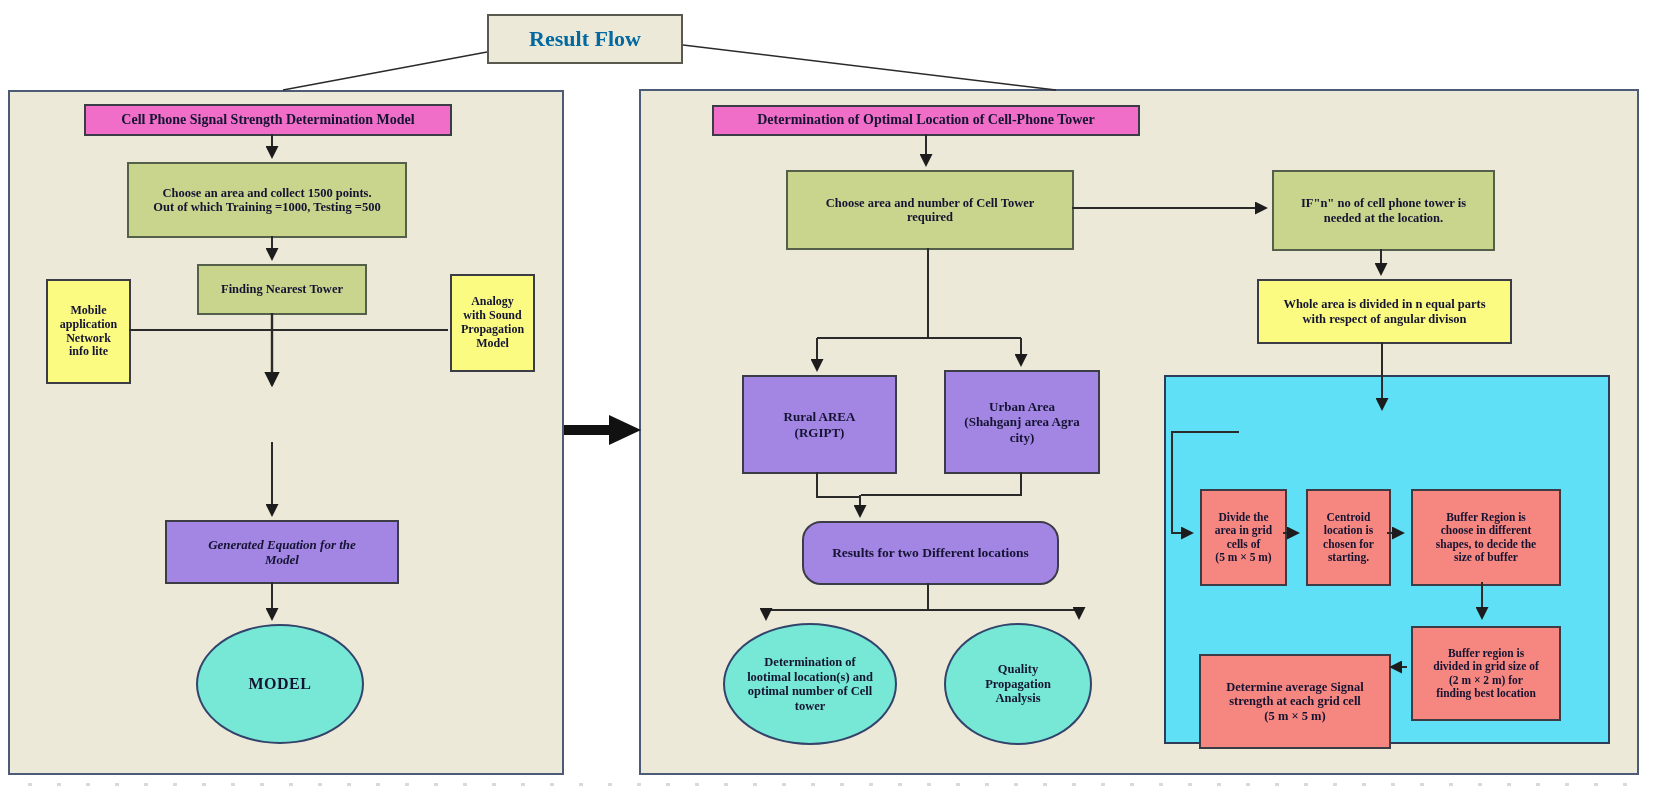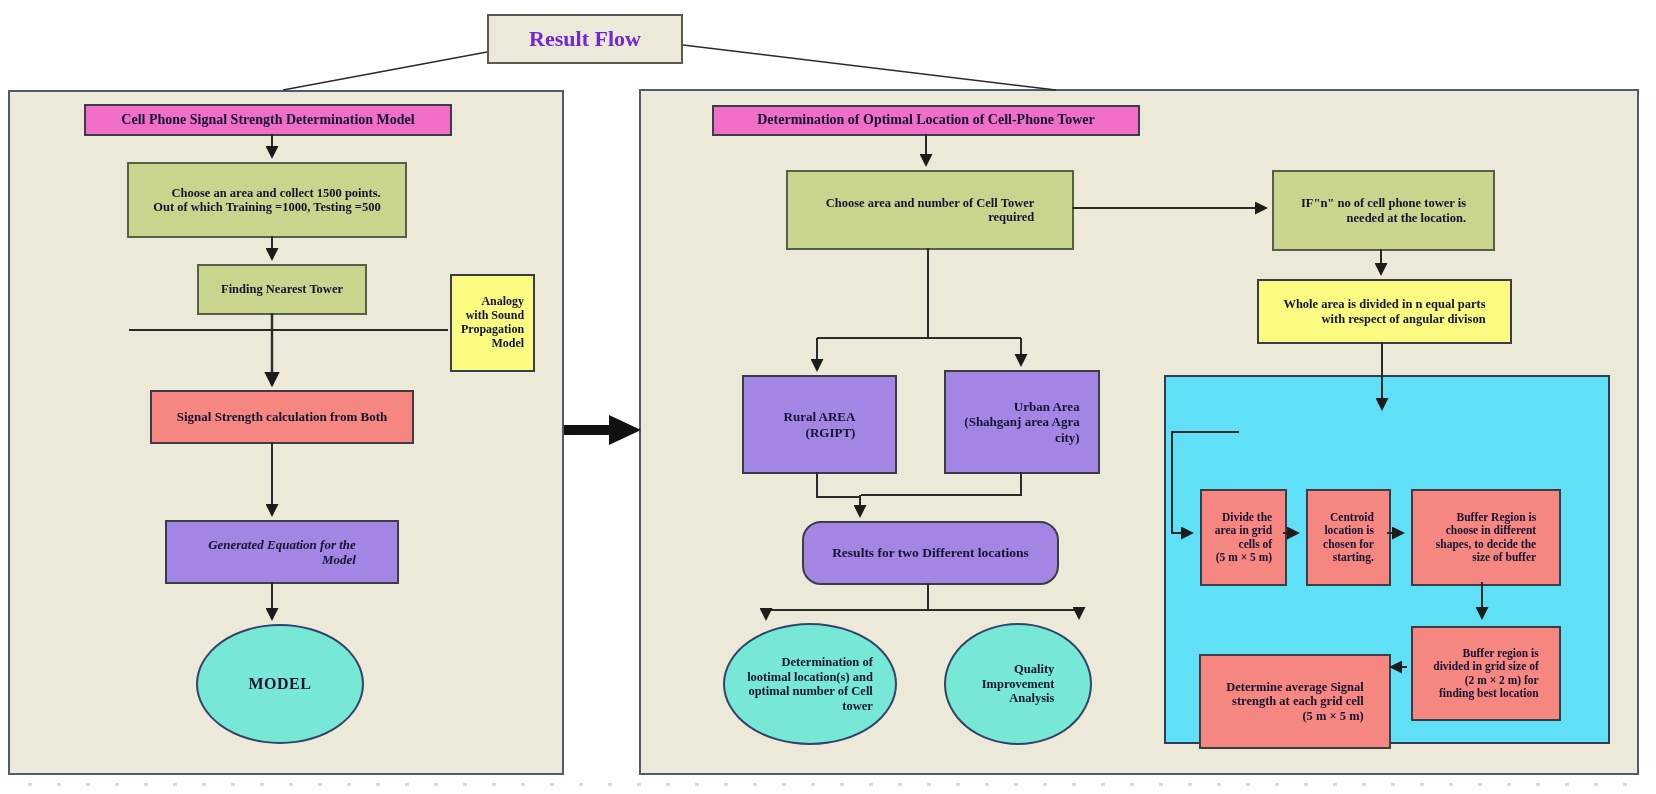--- a/index.html
+++ b/index.html
@@ -7,25 +7,25 @@
     position:relative;width:1656px;height:794px;background:#ffffff;overflow:hidden;
     font-family:"Liberation Serif","DejaVu Serif",serif;
   }
   .panel{
     position:absolute;background:#ede9d8;border:2px solid #4d5b76;box-sizing:border-box;
   }
   .titlebox{
     position:absolute;left:487px;top:14px;width:196px;height:50px;
     background:#ede9d8;border:2px solid #59594f;box-sizing:border-box;
     display:flex;align-items:center;justify-content:center;
-    font-size:22px;font-weight:bold;color:#6d28d9;
+    font-size:22px;font-weight:bold;color:#0369a1;
   }
   .node{
     position:absolute;display:flex;align-items:center;justify-content:center;
-    text-align:right;font-weight:bold;white-space:pre-line;
+    text-align:center;font-weight:bold;white-space:pre-line;
     border:2px solid #3c3c46;color:#141432;line-height:1.16;
     box-sizing:border-box;padding:1px 2px;
   }
   .pink{background:#f06ec8;}
   .green{background:#c9d48d;border-color:#55604a;}
   .yellow{background:#fbfb82;}
   .salmon{background:#f68680;}
   .purple{background:#a385e4;}
   .teal{background:#76e8d5;border-radius:50%;border-color:#33436b;}
   .cyanbox{position:absolute;background:#5fe0f7;border:2px solid #2e3c57;box-sizing:border-box;}
@@ -42,25 +42,28 @@
 
   <div class="titlebox">
     <span>Result Flow</span>
   </div>
 
   <div class="panel" style="left:8px;top:90px;width:556px;height:685px;">
     <div class="node pink" style="left:74px;top:12px;width:368px;height:32px;font-size:14px;">Cell Phone Signal Strength Determination Model</div>
     <div class="node green" style="left:117px;top:70px;width:280px;height:76px;font-size:12.5px;">Choose an area and collect 1500 points.
 Out of which Training =1000, Testing =500</div>
     <div class="node green" style="left:187px;top:172px;width:170px;height:51px;font-size:12.5px;">Finding Nearest Tower</div>
+    <div class="node yellow" style="left:36px;top:187px;width:85px;height:105px;font-size:12px;">Mobile
+application
+Network
+info lite</div>
     <div class="node yellow" style="left:440px;top:182px;width:85px;height:98px;font-size:12px;">Analogy
 with Sound
 Propagation
 Model</div>
-    <div class="node salmon" style="left:140px;top:298px;width:264px;height:54px;font-size:13px;">Signal Strength calculation from Both</div>
     <div class="node purple" style="left:155px;top:428px;width:234px;height:64px;font-size:13px;font-style:italic;">Generated Equation for the
 Model</div>
     <div class="node teal" style="left:186px;top:532px;width:168px;height:120px;font-size:16px;letter-spacing:.5px;">MODEL</div>
   </div>
 
   <div class="panel" style="left:639px;top:89px;width:1000px;height:686px;">
     <div class="node pink" style="left:71px;top:14px;width:428px;height:31px;font-size:14px;">Determination of  Optimal Location of Cell-Phone Tower</div>
     <div class="node green" style="left:145px;top:79px;width:288px;height:80px;font-size:12.5px;">Choose area and number of Cell Tower
 required</div>
     <div class="node green" style="left:631px;top:79px;width:223px;height:81px;font-size:12.5px;">IF"n" no of cell phone tower is
@@ -71,21 +74,21 @@
 (RGIPT)</div>
     <div class="node purple" style="left:303px;top:279px;width:156px;height:104px;font-size:13px;">Urban Area
 (Shahganj area Agra
 city)</div>
     <div class="node purple" style="left:161px;top:430px;width:257px;height:64px;font-size:13.5px;border-radius:19px;">Results for two Different locations</div>
     <div class="node teal" style="left:82px;top:532px;width:174px;height:122px;font-size:12.5px;">Determination of
 lootimal location(s) and
 optimal number of Cell
 tower</div>
     <div class="node teal" style="left:303px;top:532px;width:148px;height:122px;font-size:12.5px;">Quality
-Improvement
+Propagation
 Analysis</div>
 
     <div class="cyanbox" style="left:523px;top:284px;width:446px;height:369px;">
       <div class="node salmon" style="left:34px;top:112px;width:87px;height:97px;font-size:11.5px;">Divide the
 area in grid
 cells of
 (5 m × 5 m)</div>
       <div class="node salmon" style="left:140px;top:112px;width:85px;height:97px;font-size:11.5px;">Centroid
 location is
 chosen for

